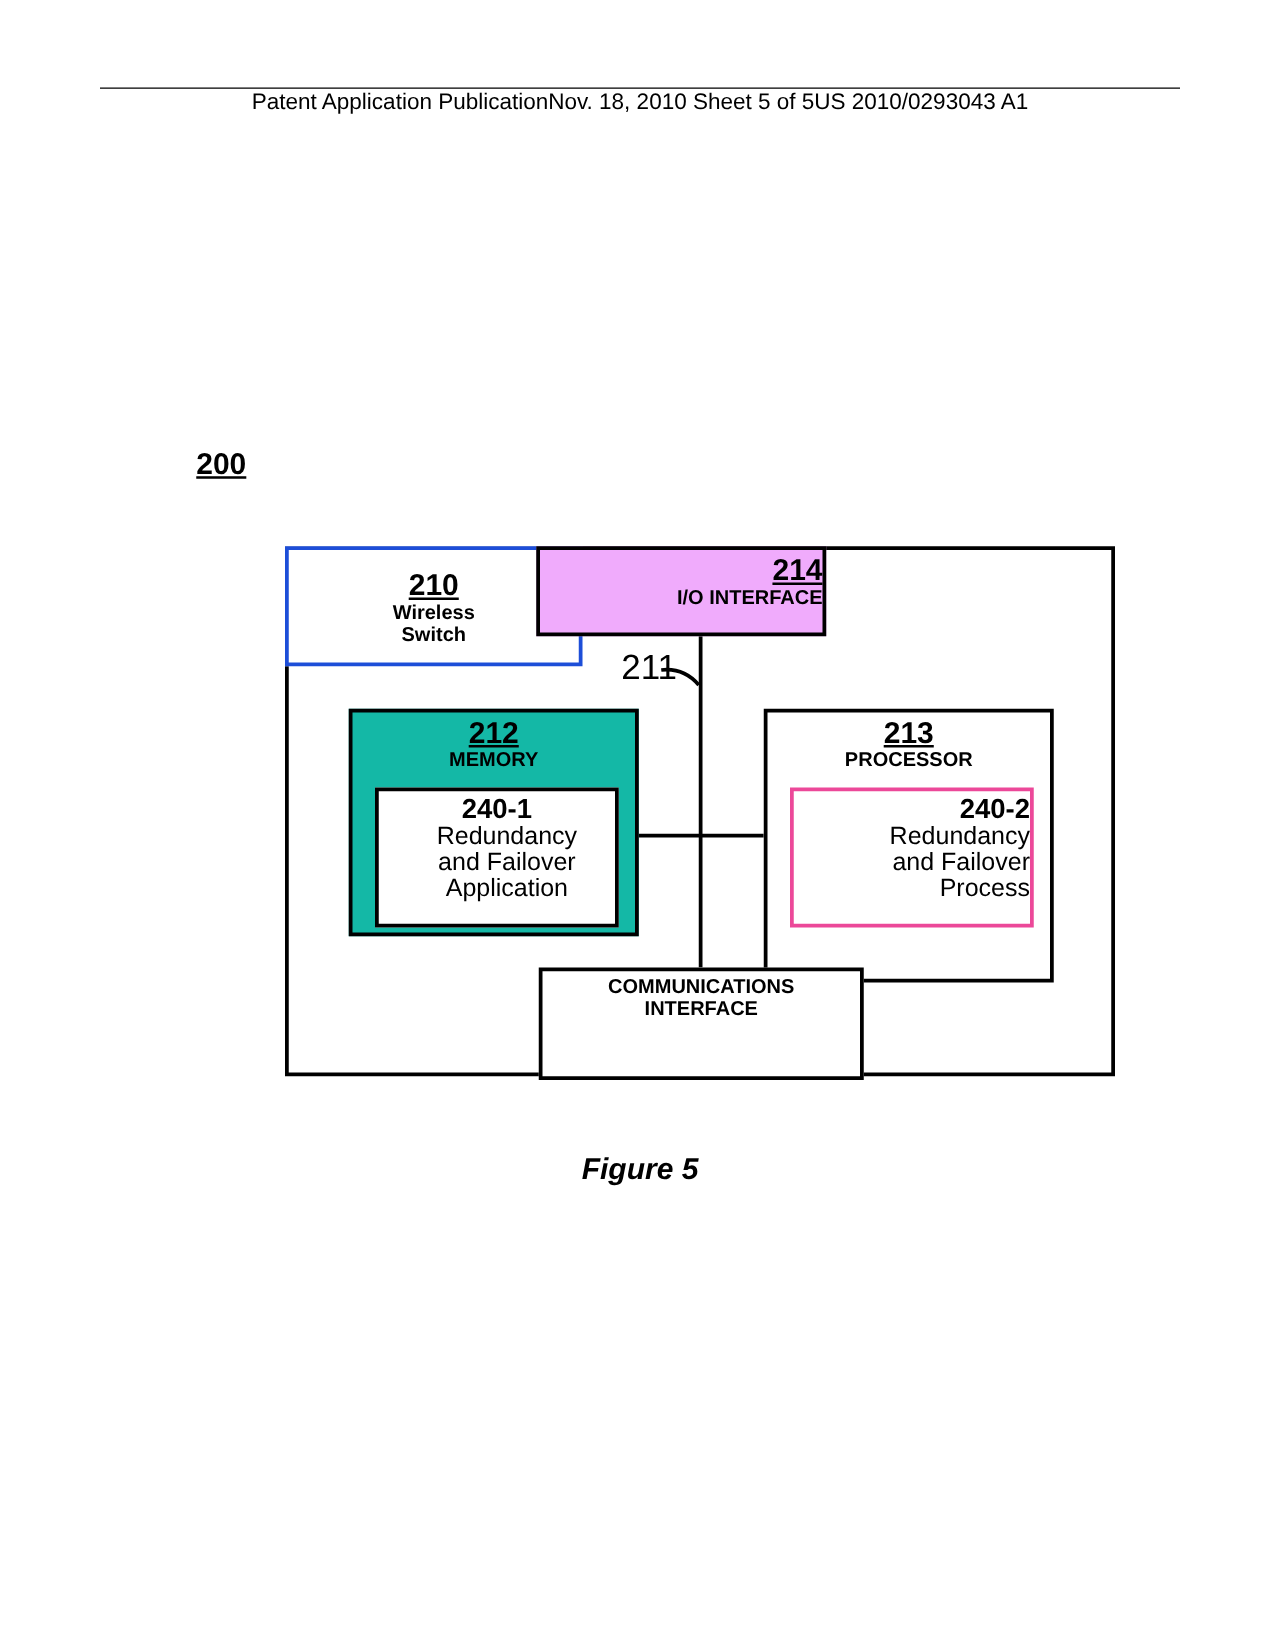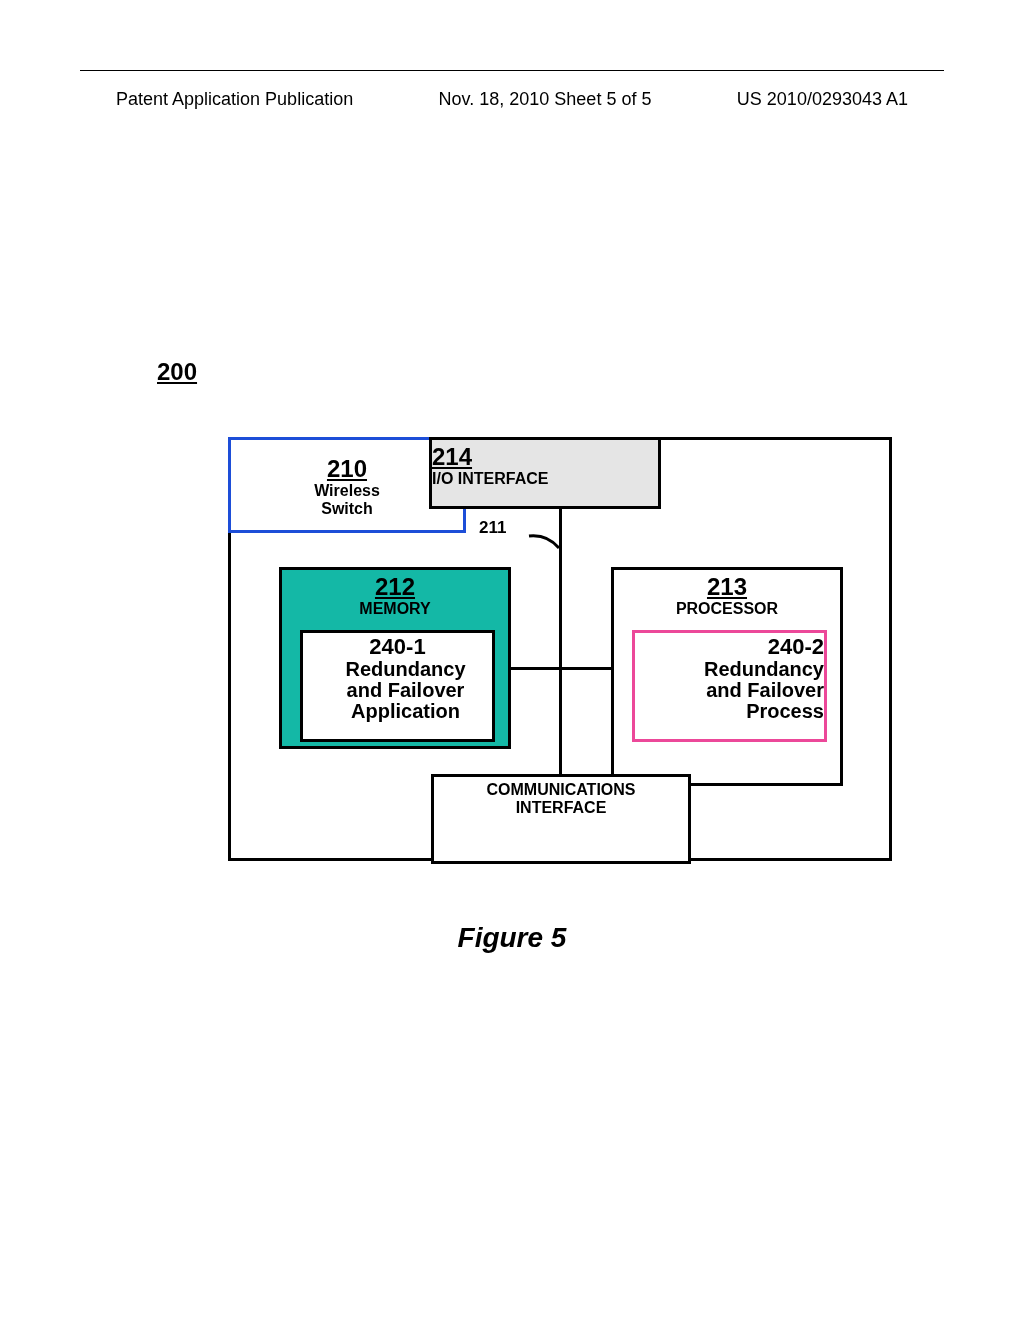--- a/index.html
+++ b/index.html
@@ -5,25 +5,25 @@
   * { box-sizing: border-box; margin: 0; padding: 0; }
   body {
     font-family: Arial, Helvetica, sans-serif;
     background: #ffffff;
     width: 1024px;
     height: 1320px;
     position: relative;
   }
   .header {
     position: absolute;
-    top: 89px;
+    top: 71px;
     left: 116px;
     right: 116px;
     display: flex;
-    justify-content: space-between;
+    justify-content: center;
     font-size: 18px;
   }
   .hdr-left { font-weight: normal; }
   .hdr-center { font-weight: normal; }
   .hdr-right { font-weight: normal; }
   .hr {
     position: absolute;
     top: 70px;
     left: 80px;
     right: 80px;
@@ -59,31 +59,31 @@
     background: #fff;
     padding-top: 16px;
   }
   .box-214 {
     position: absolute;
     top: -3px;
     left: 198px;
     width: 232px;
     height: 72px;
     border: 3px solid #000;
-    text-align: left;
-    background: #e5e5e5;
+    text-align: right;
+    background: #f0abfc;
     padding-top: 4px;
   }
 
   .label-211 {
     position: absolute;
     top: 78px;
-    left: 248px;
-    font-size: 17px;
-    font-weight: 700;
+    left: 266px;
+    font-size: 28px;
+    font-weight: 400;
   }
 
   .box-memory {
     position: absolute;
     top: 127px;
     left: 48px;
     width: 232px;
     height: 182px;
     border: 3px solid #000;
     text-align: center;
@@ -150,21 +150,21 @@
     display: block;
     line-height: 1.1;
   }
   .blk-title {
     font-size: 16px;
     font-weight: 900;
     line-height: 1.05;
   }
   .blk-title-sm {
     font-size: 20px;
-    font-weight: 700;
+    font-weight: 400;
     line-height: 1.05;
     padding-left: 16px;
   }
 
   .bus-v {
     position: absolute;
     top: 69px;
     left: 328px;
     width: 3px;
     height: 265px;
@@ -187,21 +187,21 @@
     height: 30px;
   }
   .lead-211 svg { overflow: visible; }
 
   .figcap {
     position: absolute;
     top: 922px;
     left: 0;
     width: 1024px;
     text-align: center;
-    font-size: 28px;
+    font-size: 24px;
     font-weight: 900;
     font-style: italic;
   }
 </style>
 </head>
 <body>
 
 <div class="hr"></div>
 <div class="header">
   <span class="hdr-left">Patent Application Publication</span>

